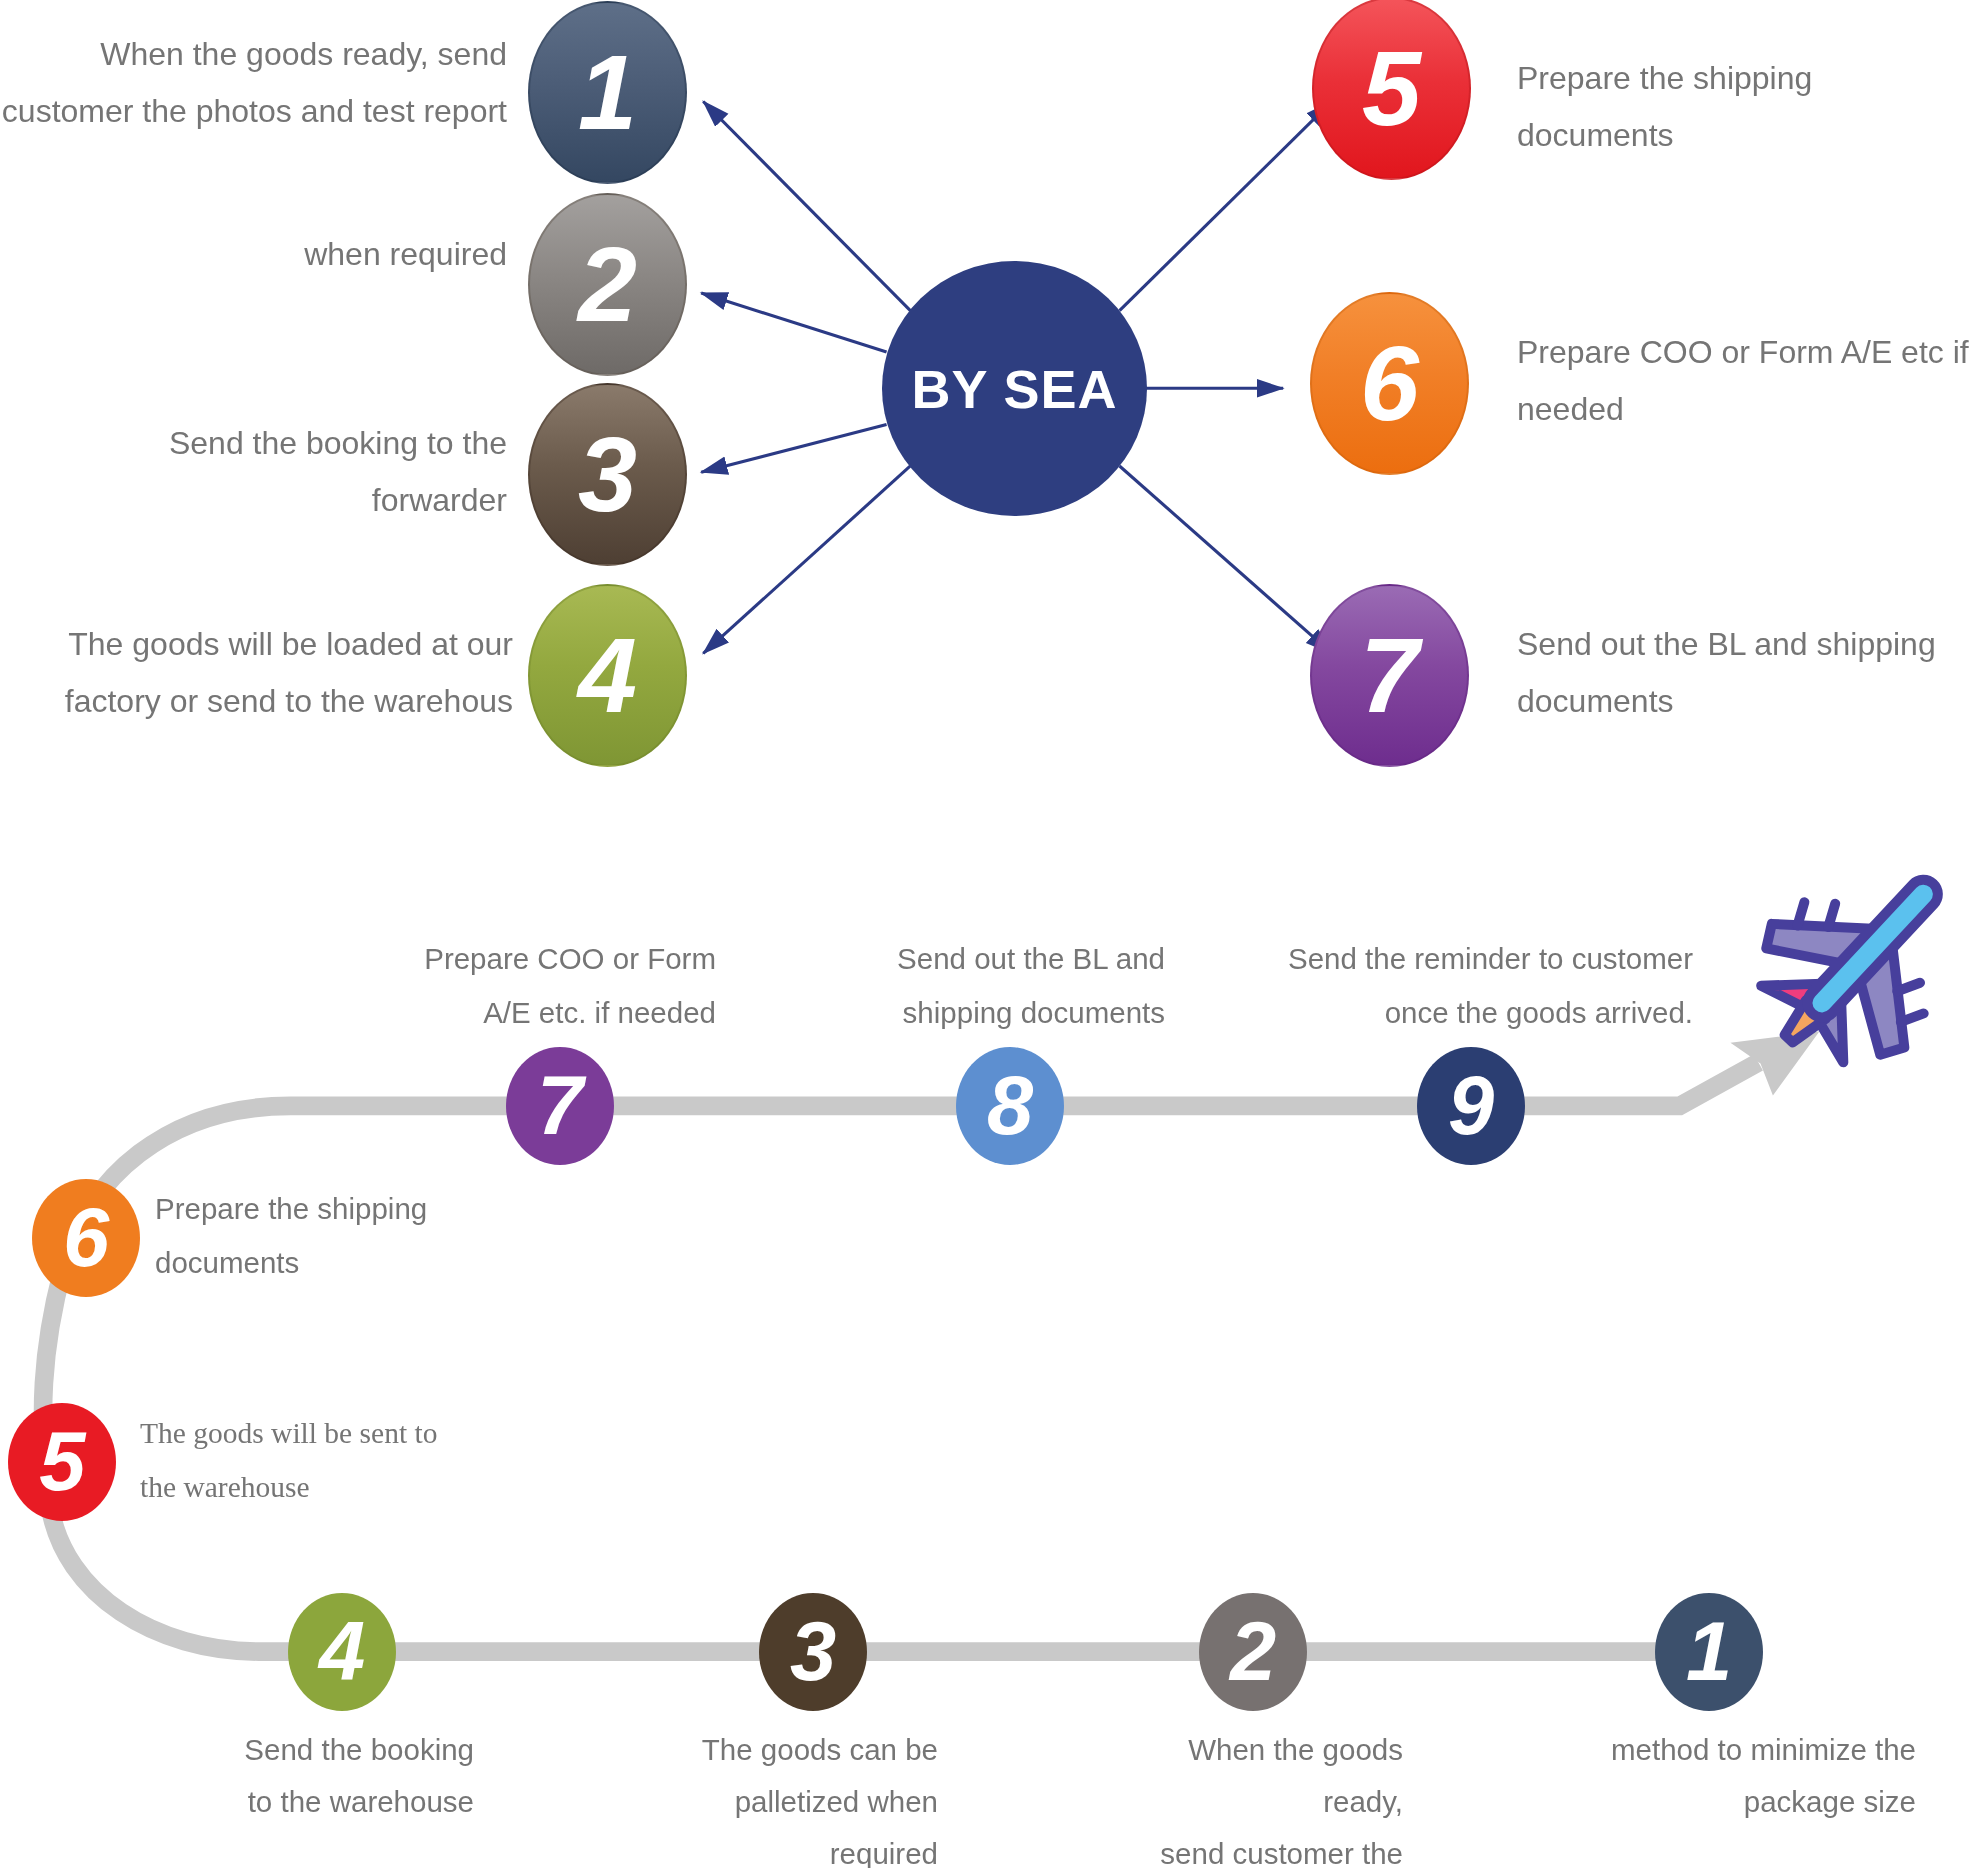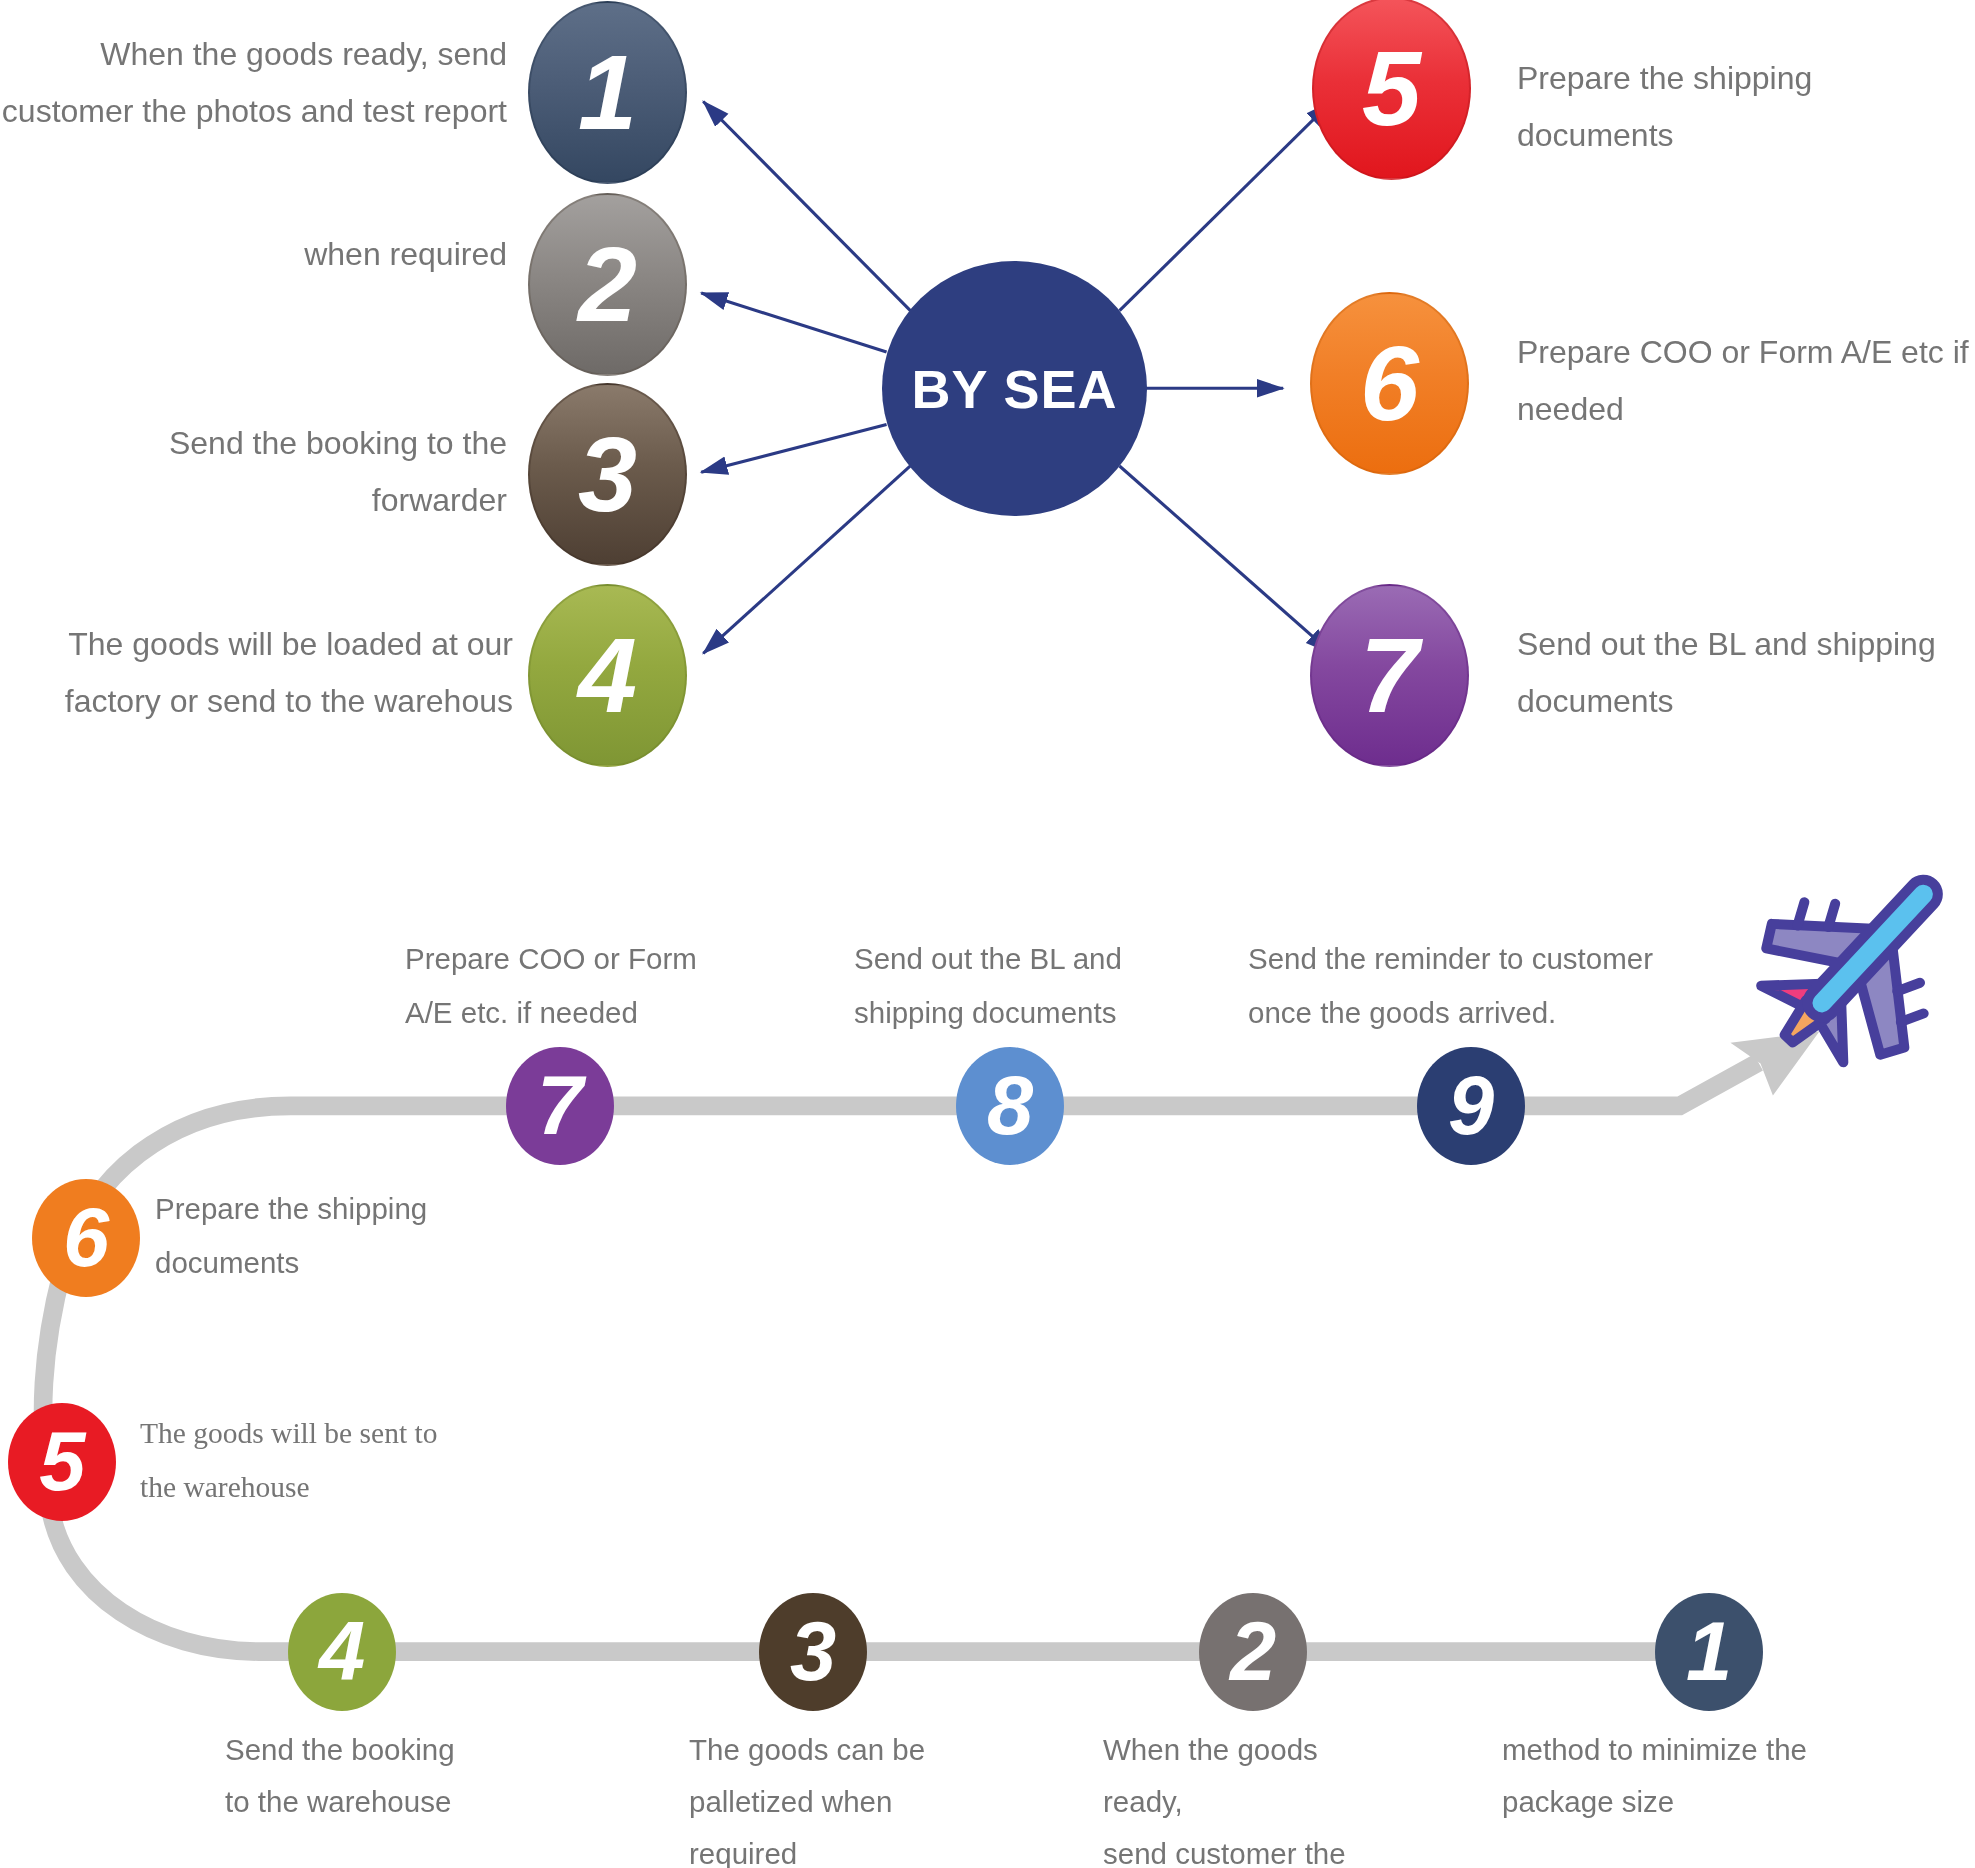--- a/index.html
+++ b/index.html
@@ -25,21 +25,21 @@
     background:#2E3E80;color:#ffffff;
     display:flex;align-items:center;justify-content:center;
     font-weight:bold;font-size:54px;letter-spacing:1px;
   }
   .lbl{
     position:absolute;color:#757575;
     font-size:32px;line-height:57px;
   }
   .lbl-sm{font-size:29.5px;line-height:54px;}
   .t-right{text-align:right;}
-  .t-center{text-align:left;}
+  .t-center{text-align:right;}
   
   .sea1{background:linear-gradient(180deg,#5E6F88 0%,#4C5D77 45%,#344761 100%);}
   .sea2{background:linear-gradient(180deg,#A3A09E 0%,#8B8784 45%,#6E6A67 100%);border-color:rgba(90,80,70,0.4);}
   .sea3{background:linear-gradient(180deg,#8A7A6B 0%,#6B5B4C 45%,#4E3F33 100%);border-color:rgba(60,45,35,0.4);}
   .sea4{background:linear-gradient(180deg,#A8B953 0%,#93A83F 45%,#7F9634 100%);border-color:rgba(110,130,40,0.4);}
   .sea5{background:linear-gradient(180deg,#F4545A 0%,#EA3038 45%,#E1161D 100%);border-color:rgba(180,20,25,0.4);}
   .sea6{background:linear-gradient(180deg,#F6913D 0%,#F17F27 45%,#EC6E0F 100%);border-color:rgba(200,95,10,0.4);}
   .sea7{background:linear-gradient(180deg,#9A6BB4 0%,#84489F 45%,#6E2D8E 100%);border-color:rgba(95,35,125,0.4);}
   
   .air1{background:#3C506C;}

